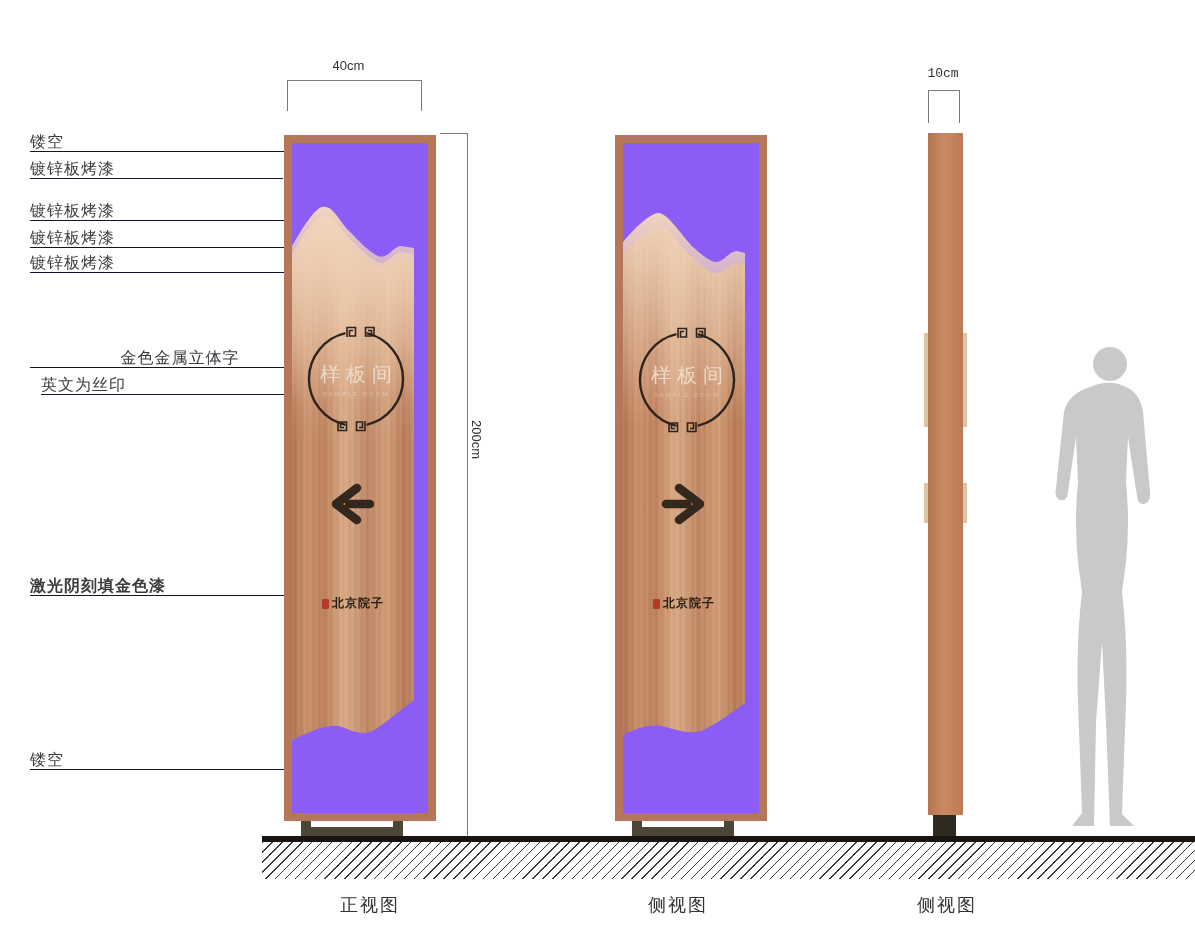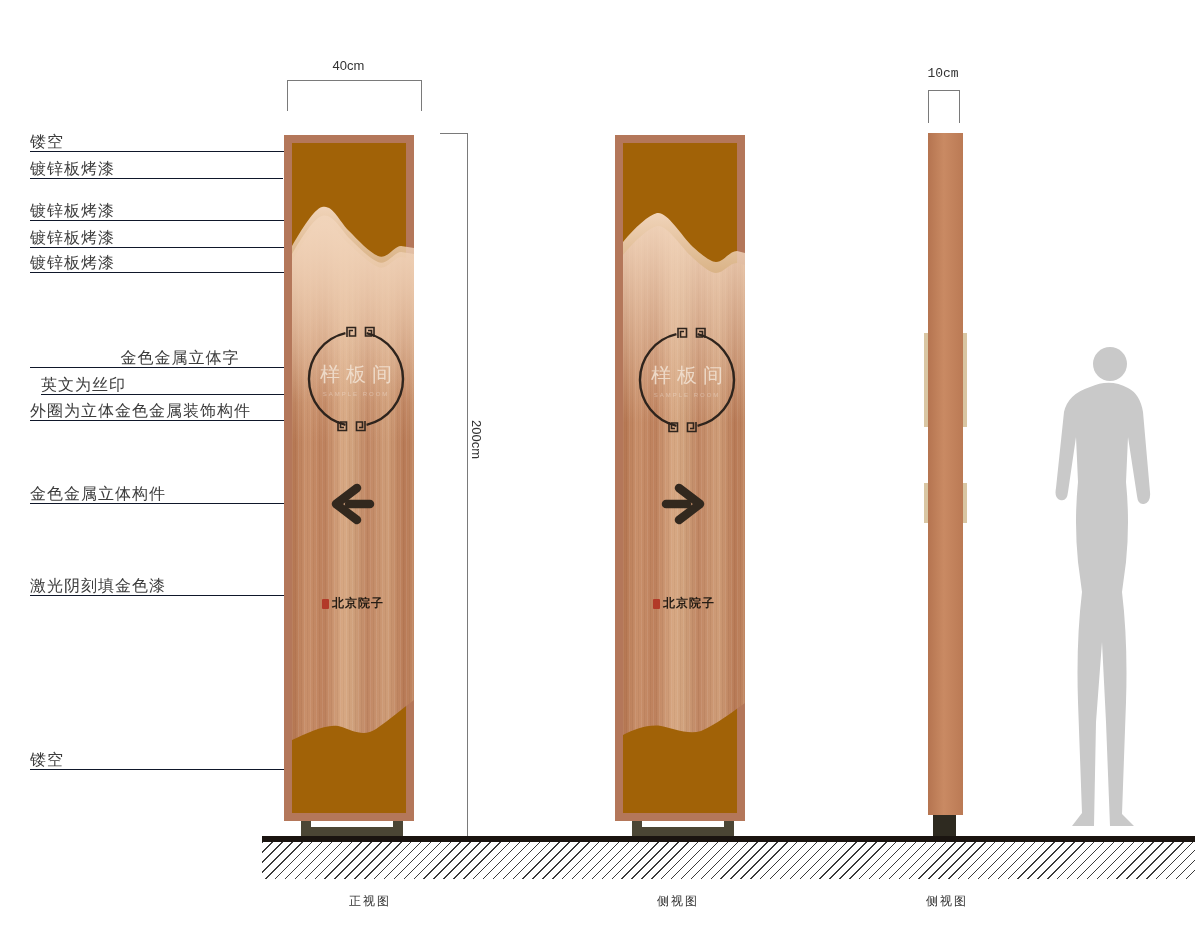--- a/index.html
+++ b/index.html
@@ -13,22 +13,22 @@
            letter-spacing:1px;white-space:nowrap;}
 
   
   .dim-bracket{position:absolute;border-top:1px solid #7a7a7a;border-left:1px solid #7a7a7a;border-right:1px solid #7a7a7a;}
   .dim-label{position:absolute;font-size:13px;color:#333;text-align:center;}
   .dim-vline{position:absolute;width:1px;background:#7a7a7a;}
   .dim-tick{position:absolute;height:1px;background:#7a7a7a;}
   .dim-label-vert{position:absolute;font-size:13px;color:#333;writing-mode:vertical-rl;}
 
   
-  .sign{position:absolute;width:130px;height:686px;box-sizing:border-box;
-        border:8px solid var(--c-frame,#b4775a);background:#a16207;}
+  .sign{position:absolute;width:152px;height:686px;box-sizing:border-box;
+        border:8px solid var(--c-frame,#b4775a);background:#8b5cf6;}
   .sign-inner{position:absolute;left:0;top:0;width:122px;height:670px;overflow:hidden;}
   .copper{position:absolute;left:0;top:0;width:122px;height:670px;
     background:
       repeating-linear-gradient(90deg, rgba(255,255,255,0.16) 0px, rgba(255,255,255,0) 1px,
         rgba(255,255,255,0) 3px, rgba(70,25,0,0.06) 3px, rgba(70,25,0,0.06) 4px, rgba(255,255,255,0) 4px, rgba(255,255,255,0) 6px),
       linear-gradient(90deg,#b3744f 0%, #c9906b 12%, #bd805c 26%, #d8a984 42%, #cfa07b 50%, #c08663 62%, #cf9d78 78%, #b87a56 92%, #c18863 100%);
   }
   .copper-front{clip-path:path('M0 118 C 10 100 22 82 30 80 C 40 77 47 92 56 100 C 68 111 77 120 86 124 C 95 128 102 114 109 114 L 122 116 L 122 557 C 110 566 97 577 84 586 C 72 594 61 588 50 584 C 36 579 16 590 0 597 Z');}
   .copper-side{clip-path:path('M0 112 C 12 97 26 85 34 83 C 44 81 58 104 70 115 C 80 124 88 130 93 130 C 101 130 106 120 114 120 L 122 122 L 122 560 C 108 570 92 582 78 588 C 64 592 50 585 38 583 C 25 581 10 587 0 592 Z');}
 
@@ -53,38 +53,36 @@
   .bar{position:absolute;left:928px;top:133px;width:35px;height:682px;
        background:linear-gradient(90deg,#b57450,#c98a63 45%,#bb7a55);}
   .bar-tab{position:absolute;width:4px;background:var(--c-tab_beige,#d9c6a3);}
   .bar-foot{position:absolute;left:933px;top:815px;width:23px;height:23px;background:#2e2a20;}
 
   
   .ground-line{position:absolute;left:262px;top:836px;width:933px;height:6px;background:var(--c-ground,#1a1410);}
   .ground-hatch{position:absolute;left:262px;top:842px;width:933px;height:37px;
     background:repeating-linear-gradient(135deg,#3a3a3a 0px,#3a3a3a 1px,transparent 1px,transparent 7px);}
 
-  .view-label{position:absolute;width:100px;text-align:center;font-size:12px;color:#333;letter-spacing:2px;}
+  .view-label{position:absolute;width:100px;text-align:center;font-size:18px;color:#333;letter-spacing:2px;}
   svg{display:block;}
 </style>
 </head>
 <body>
 
 <div class="canvas">
 
   <div class="callout" style="left:30px;top:134px;width:277px;"><span>镂空</span></div>
   <div class="callout" style="left:30px;top:161px;width:253px;"><span>镀锌板烤漆</span></div>
   <div class="callout" style="left:30px;top:203px;width:292px;"><span>镀锌板烤漆</span></div>
   <div class="callout" style="left:30px;top:230px;width:262px;"><span>镀锌板烤漆</span></div>
   <div class="callout" style="left:30px;top:255px;width:263px;"><span>镀锌板烤漆</span></div>
   <div class="callout" style="left:30px;top:350px;width:300px;text-align:center;"><span>金色金属立体字</span></div>
   <div class="callout" style="left:30px;top:377px;width:302px;margin-left:11px;"><span>英文为丝印</span></div>
-  <div class="callout" style="left:30px;top:403px;width:290px;"><span>外圈为立体金色金属装饰构件</span></div>
-  <div class="callout" style="left:30px;top:486px;width:303px;"><span>金色金属立体构件</span></div>
-  <div class="callout" style="left:30px;top:578px;width:270px;"><span>激光阴刻填金色漆</span></div>
+  <div class="callout" style="left:30px;top:578px;width:270px;font-weight:bold;"><span>激光阴刻填金色漆</span></div>
   <div class="callout" style="left:30px;top:752px;width:270px;"><span>镂空</span></div>
 
   <div class="dim-label" style="left:282px;top:58px;width:133px;">40cm</div>
   <div class="dim-bracket" style="left:287px;top:80px;width:133px;height:30px;"></div>
 
   <div class="dim-tick" style="left:440px;top:133px;width:27px;"></div>
   <div class="dim-vline" style="left:467px;top:133px;height:703px;"></div>
   <div class="dim-label-vert" style="left:469px;top:420px;">200cm</div>
 
   <div class="dim-label" style="left:913px;top:66px;width:60px;font-family:Liberation Mono, monospace;">10cm</div>

